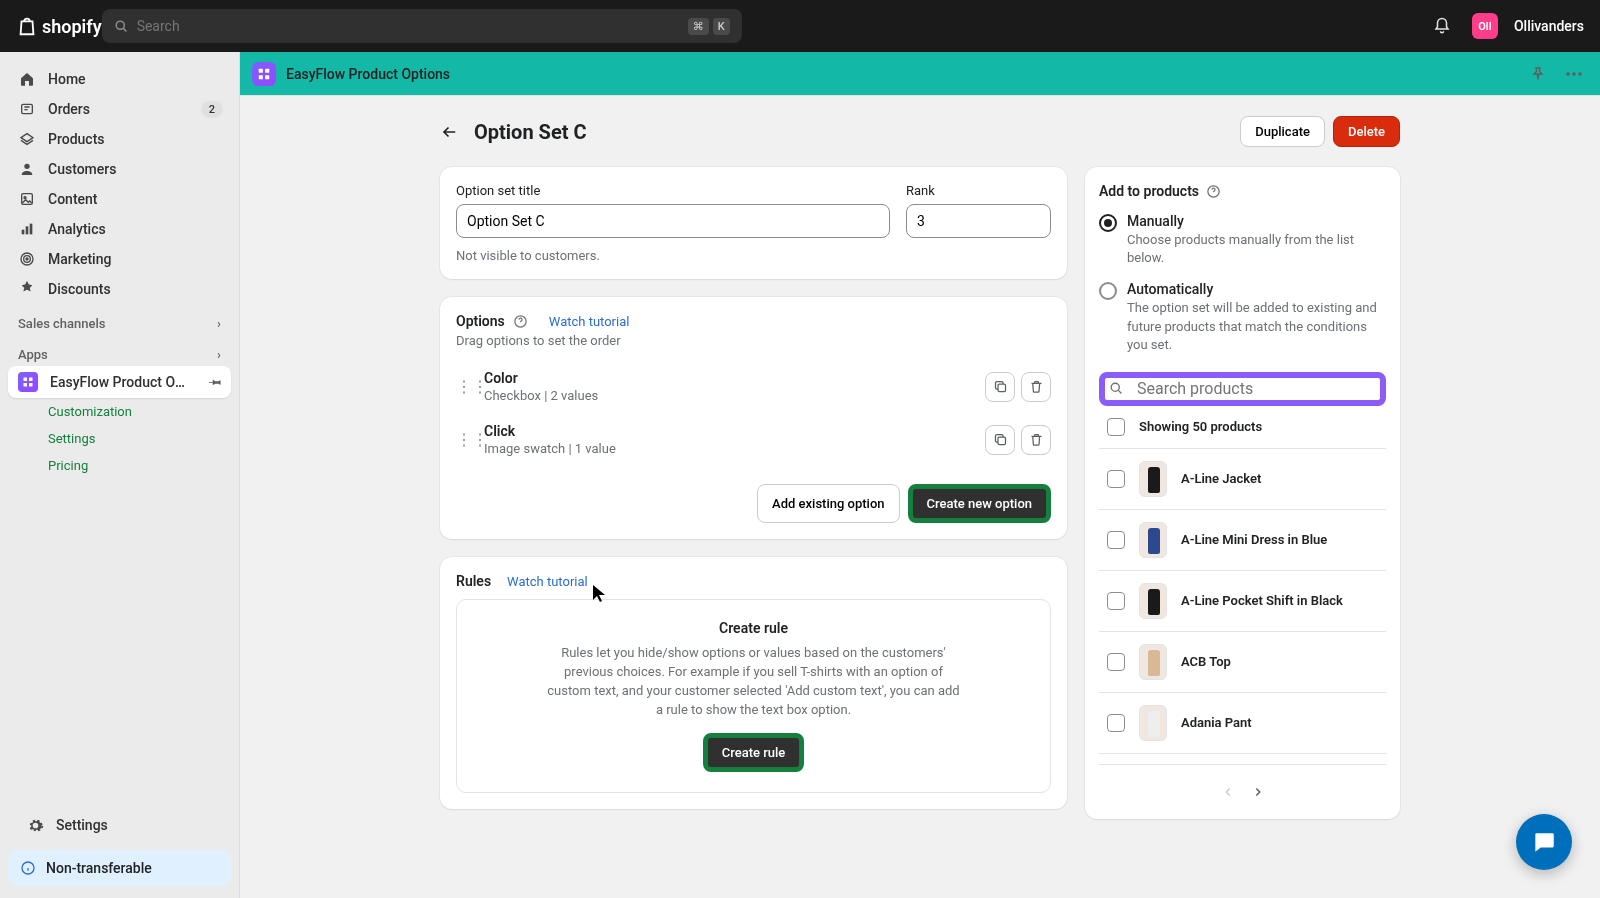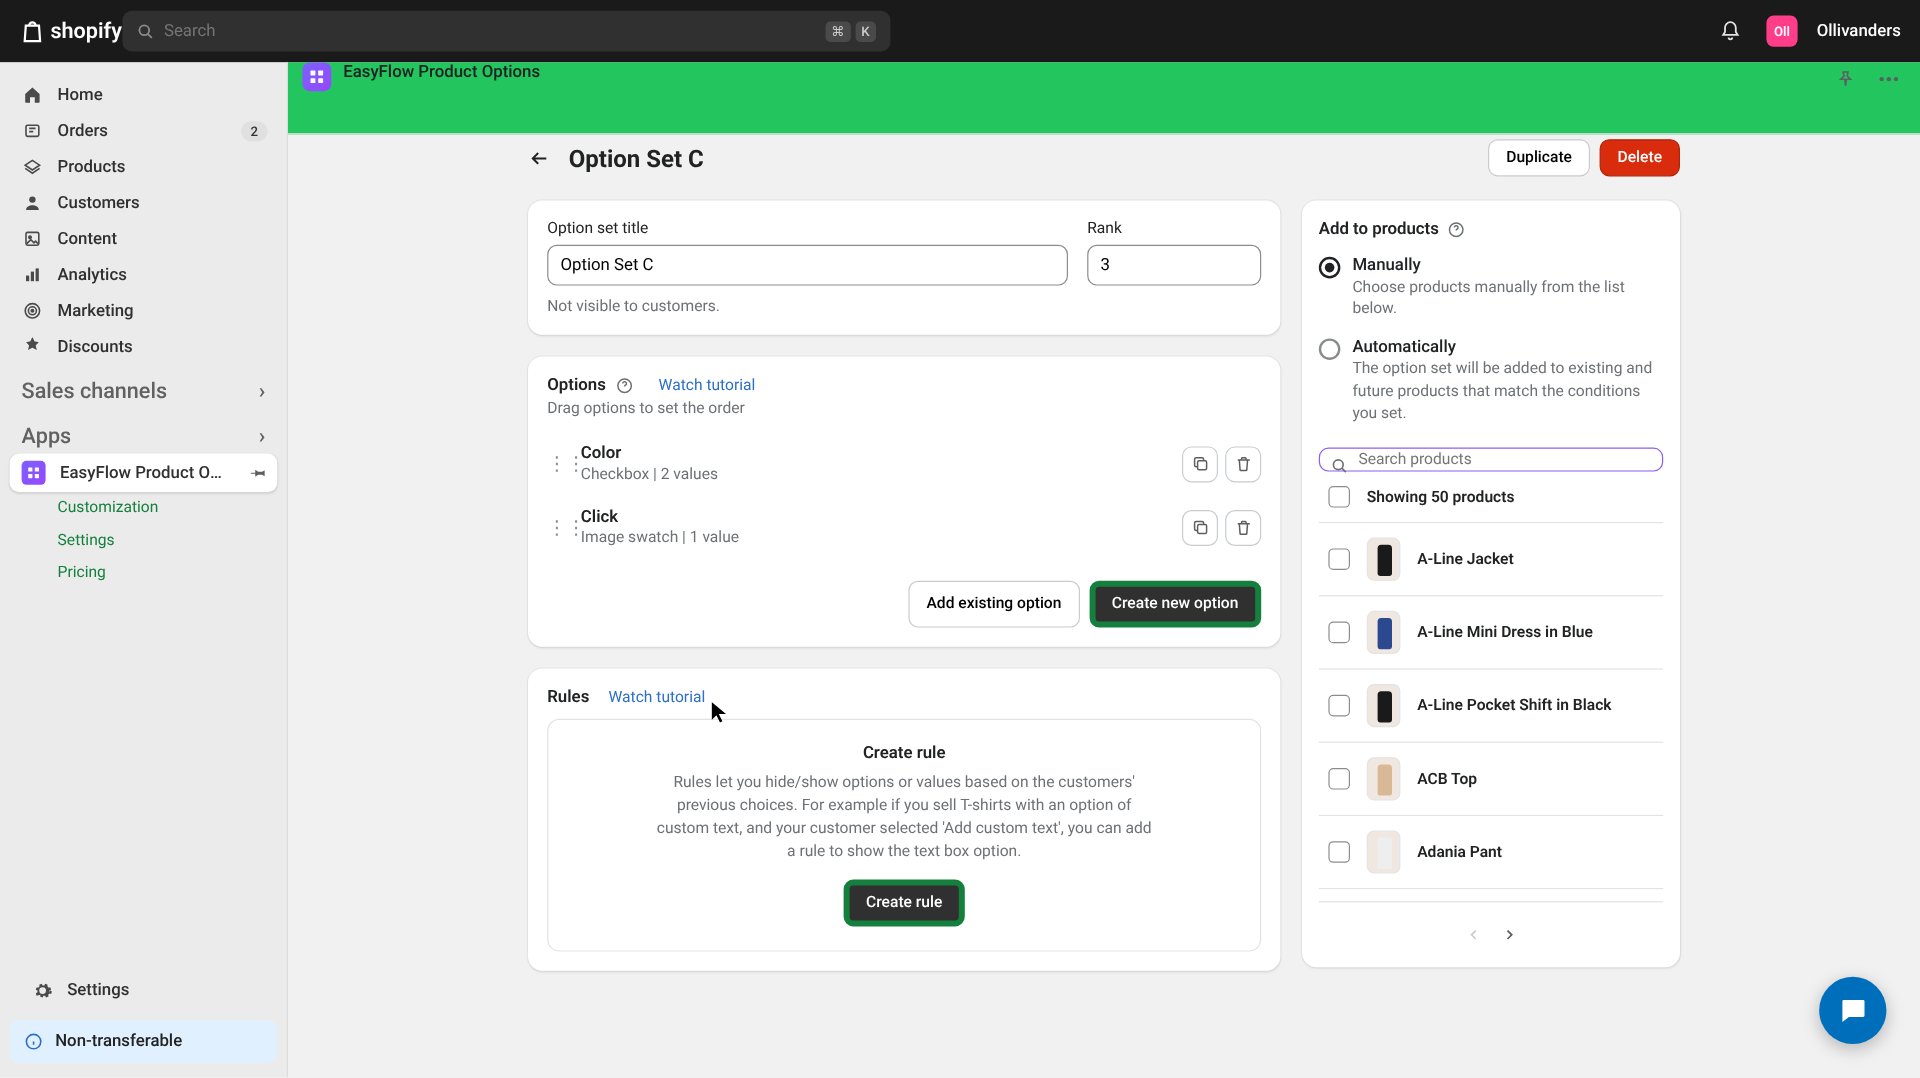--- a/index.html
+++ b/index.html
@@ -16,31 +16,31 @@
 .kbd { background: #4a4a4a; color: #ccc; font-size: 11px; padding: 2px 5px; border-radius: 4px; font-weight: 500; }
 .topbar-right { display: flex; align-items: center; gap: 16px; color: #fff; }
 .avatar { width: 26px; height: 26px; border-radius: 6px; background: #ff3d88; color: #fff; font-size: 11px; display: flex; align-items: center; justify-content: center; font-weight: 600; }
 .username { font-size: 14px; font-weight: 500; }
 
 
 .sidebar { position: absolute; top: 52px; left: 0; width: 240px; bottom: 0; background: #ebebeb; border-right: 1px solid #dcdcdc; display: flex; flex-direction: column; padding-top: 12px; }
 .nav-list { list-style: none; padding: 0 8px; }
 .nav-item { display: flex; align-items: center; gap: 12px; padding: 6px 10px; border-radius: 8px; font-size: 14px; font-weight: 500; color: #303030; cursor: pointer; position: relative; }
 .nav-item .badge { position: absolute; right: 8px; background: #e0e0e0; color: #333; font-size: 11px; border-radius: 10px; padding: 2px 8px; font-weight: 500; }
-.nav-section { font-size: 18px; font-weight: 500; color: #616161; padding: 12px 18px 4px; display: flex; align-items: center; justify-content: space-between; }
+.nav-section { font-size: 13px; font-weight: 500; color: #616161; padding: 12px 18px 4px; display: flex; align-items: center; justify-content: space-between; }
 .nav-subitem { padding-left: 40px; font-size: 13px; font-weight: 400; color: #15803d; }
 .nav-item.active { background: #fff; box-shadow: 0 1px 2px rgba(0,0,0,.1); }
 .nav-item.pinned .pin { position: absolute; right: 8px; color: #666; }
 .nav-icon { width: 18px; height: 18px; display: flex; align-items: center; justify-content: center; color: #4a4a4a; flex-shrink: 0; }
 .app-icon-small { width: 20px; height: 20px; border-radius: 4px; background: linear-gradient(135deg, #7b61ff, #9747ff); display: flex; align-items: center; justify-content: center; }
 .sidebar-footer { margin-top: auto; padding: 0 8px 12px; }
 .bottom-banner { background: #e1f0ff; color: #202223; font-size: 14px; padding: 10px 12px; border-radius: 8px; display: flex; align-items: center; gap: 10px; font-weight: 500; }
 
 
-.app-header { position: absolute; top: 52px; left: 240px; right: 0; height: 60px; background: #22c55e; border-bottom: 1px solid #e1e1e1; display: flex; padding: 0 12px; gap: 10px; }
+.app-header { position: absolute; top: 52px; left: 240px; right: 0; height: 44px; background: #14b8a6; border-bottom: 1px solid #e1e1e1; display: flex; align-items: center; padding: 0 12px; gap: 10px; }
 .app-icon { width: 24px; height: 24px; border-radius: 6px; background: linear-gradient(135deg, #7b61ff, #9747ff); display: flex; align-items: center; justify-content: center; }
 .app-title { font-size: 14px; font-weight: 500; color: #202223; }
 .app-header-actions { margin-left: auto; display: flex; gap: 8px; color: #5c5f62; }
 .icon-btn { width: 28px; height: 28px; display: flex; align-items: center; justify-content: center; cursor: pointer; border-radius: 6px; }
 
 
 .main { position: absolute; top: 96px; left: 240px; right: 0; bottom: 0; overflow-y: auto; padding: 20px 28px 40px; }
 .page-head { display: flex; align-items: center; margin: 0 auto 20px; max-width: 960px; gap: 14px; }
 .back-btn { width: 20px; height: 20px; display: flex; align-items: center; justify-content: center; cursor: pointer; }
 .page-title { font-size: 20px; font-weight: 700; }
@@ -84,21 +84,21 @@
 .side-head { display: flex; align-items: center; gap: 6px; margin-bottom: 10px; }
 .side-title { font-size: 14px; font-weight: 600; }
 .radio-row { display: flex; gap: 10px; padding: 4px 0 10px; align-items: flex-start; }
 .radio { width: 18px; height: 18px; border: 2px solid #8a8d8f; border-radius: 50%; flex-shrink: 0; display: flex; align-items: center; justify-content: center; margin-top: 1px; cursor: pointer; }
 .radio.checked { border-color: #202223; }
 .radio.checked::after { content: ""; width: 8px; height: 8px; border-radius: 50%; background: #202223; }
 .radio-label { font-size: 14px; font-weight: 500; }
 .radio-desc { font-size: 13px; color: #6d7175; margin-top: 2px; line-height: 1.4; }
 
 .search-products { position: relative; margin: 8px 0 0; }
-.search-products input { width: 100%; height: 20px; border: 1px solid #8b5cf6; border-radius: 8px; padding: 0 10px 0 32px; font-size: 13px; outline: none; }
+.search-products input { width: 100%; height: 34px; border: 6px solid #8b5cf6; border-radius: 8px; padding: 0 10px 0 32px; font-size: 16px; outline: none; }
 .search-products .sicon { position: absolute; left: 10px; top: 9px; color: #6d7175; }
 
 .prod-header-row { display: flex; align-items: center; gap: 14px; padding: 12px 8px; border-bottom: 1px solid #e1e3e5; font-size: 13px; font-weight: 600; }
 .prod-row { display: flex; align-items: center; gap: 14px; padding: 12px 8px; border-bottom: 1px solid #e1e3e5; }
 .prod-row:last-child { border-bottom: none; }
 .chk { width: 18px; height: 18px; border: 1px solid #8a8d8f; border-radius: 4px; flex-shrink: 0; cursor: pointer; background: #fff; }
 .prod-img { width: 28px; height: 36px; border-radius: 6px; background: #f0e8e0; border: 1px solid #e1e3e5; flex-shrink: 0; position: relative; overflow: hidden; }
 .prod-img::after { content:""; position:absolute; left:8px; top:5px; width:12px; height:26px; background:#2a2a2a; border-radius:3px 3px 2px 2px; }
 .prod-img.blue::after { background:#2c4990; }
 .prod-img.black::after { background:#1a1a1a; }

